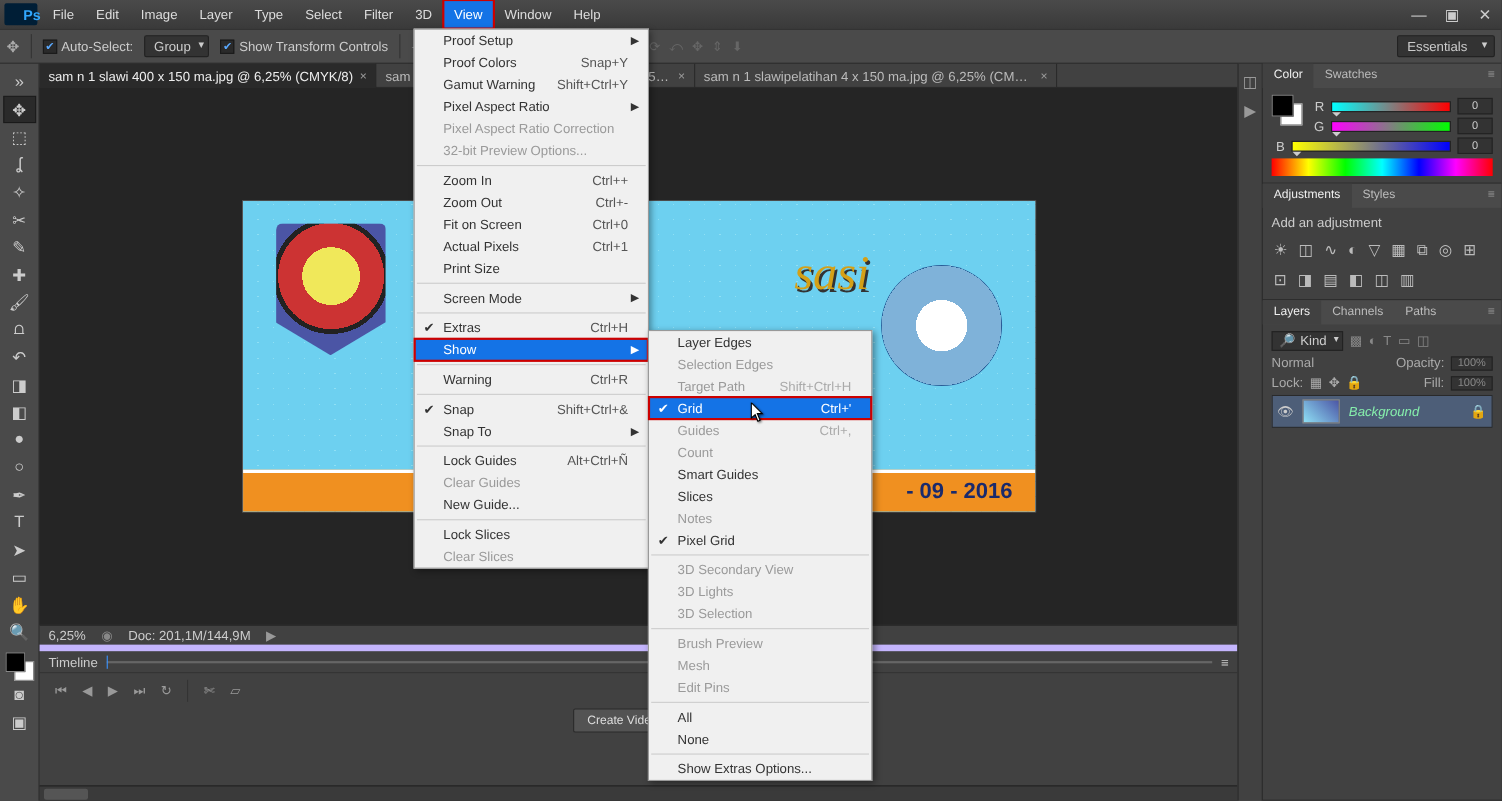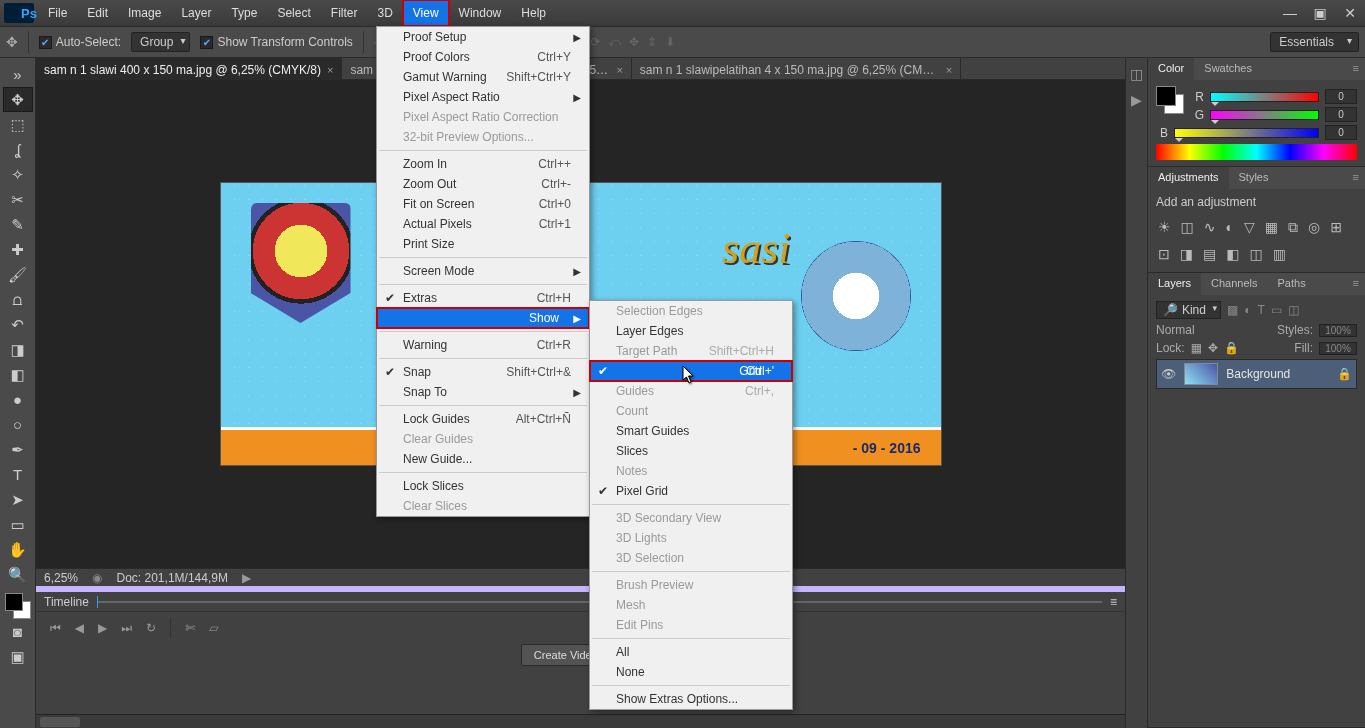--- a/index.html
+++ b/index.html
@@ -29,21 +29,21 @@
 .doc-tab.active { background:#2a2a2a; color:#eee;}
 .doc-tab .close { color:#999; font-size:11px;}
 
 .canvas-wrap { position:absolute; top:22px; left:0; right:0; bottom:160px; background:#252525; display:flex; align-items:center; justify-content:center;}
 .canvas { width:720px; height:282px; background:repeating-linear-gradient(0deg,#6dd0f0 0 13px,transparent 13px 14px),repeating-linear-gradient(90deg,#6dd0f0 0 13px,transparent 13px 14px),#8fe0f5; position:relative; box-shadow:0 0 0 1px #555;}
 .emblem { position:absolute; width:100px; height:120px; top:20px; border-radius:6px;}
 .emblem.left { left:30px; background:radial-gradient(circle at 50% 40%, #f0e85a 0 30%, #c33 30% 55%, #222 55% 60%, transparent 60%), #4b55a5; clip-path: polygon(0 0,100% 0,100% 75%,50% 100%,0 75%);}
 .emblem.right { right:30px; left:auto; width:110px; height:110px; border-radius:50%; background:radial-gradient(circle at 50% 50%, #fff 0 30%, #7fb2d9 30% 70%, #2a5b96 70%);}
 .canvas-txt1 { position:absolute; left:180px; top:100px; font-family:Georgia,serif; font-size:48px; font-weight:bold; color:#1a2a6c;}
 .canvas-txt2 { position:absolute; right:150px; top:40px; font-family:'Comic Sans MS',cursive; font-size:44px; font-style:italic; color:#d4a017; text-shadow:2px 2px #333;}
-.canvas-footer { position:absolute; bottom:0; left:0; right:0; height:38px; background:#f09020; border-top:3px solid #fff; display:flex; align-items:center; justify-content:flex-end; padding-right:20px; color:#1a2a6c; font-weight:bold; font-size:14px;}
+.canvas-footer { position:absolute; bottom:0; left:0; right:0; height:38px; background:#f09020; border-top:3px solid #fff; display:flex; align-items:center; justify-content:flex-end; padding-right:20px; color:#1a2a6c; font-weight:bold; font-size:20px;}
 
 .status { position:absolute; left:0; right:0; bottom:142px; height:18px; background:#414141; display:flex; align-items:center; padding:0 8px; gap:14px; color:#ccc; font-size:11px; border-top:1px solid #2a2a2a;}
 .status .arrow { color:#999;}
 .timeline { position:absolute; left:0; right:0; bottom:14px; height:128px; background:#414141; border-top:6px solid #c4b5fd;}
 .timeline-head { height:20px; display:flex; align-items:center; padding:0 8px; color:#ccc; font-size:11px; border-bottom:1px solid #333;}
 .timeline-head .track { flex:1; margin-left:8px; height:2px; background:#666; position:relative;}
 .timeline-head .track::before { content:""; position:absolute; left:0; top:-5px; width:1px; height:12px; background:#3a93ff;}
 .timeline-ctrl { height:32px; display:flex; align-items:center; gap:14px; padding:0 14px; color:#999; font-size:13px;}
 .timeline-ctrl .sep2 { width:1px; height:20px; background:#333;}
 .timeline-body { flex:1; display:flex; align-items:center; justify-content:center;}
@@ -87,33 +87,33 @@
 
 .layers-opts { display:flex; align-items:center; gap:6px; margin-bottom:4px;}
 .layers-opts .dd { background:#333; border:1px solid #222; padding:1px 14px 1px 6px; color:#ccc; position:relative; font-size:10px;}
 .layers-opts .dd::after { content:"▾"; position:absolute; right:3px; top:1px; font-size:9px;}
 .layers-opts .ico { color:#888; font-size:12px;}
 .layers-row2 { display:flex; align-items:center; gap:6px; margin-bottom:4px; font-size:10px; color:#aaa;}
 .layers-row2 input { width:38px; background:#333; border:1px solid #222; color:#888; text-align:center; font-size:10px;}
 .layer-item { display:flex; align-items:center; gap:8px; background:#4d5e78; padding:3px 4px; border:1px solid #2a2a2a;}
 .layer-item .eye { color:#ccc;}
 .layer-item .thumb { width:34px; height:22px; background:linear-gradient(45deg,#8fe0f5,#4b55a5); border:1px solid #888;}
-.layer-item .name { color:#e5e5e5;}
+.layer-item .name { font-style:italic; color:#86efac;}
 .layer-item .lock { margin-left:auto; color:#ccc;}
 
 .dropdown { position:absolute; background:#f0f0f0; color:#333; border:1px solid #999; box-shadow:2px 2px 6px rgba(0,0,0,.4); font-size:12px;}
 .dropdown .mi { display:flex; align-items:center; padding:3px 30px 3px 26px; position:relative; white-space:nowrap;}
 .dropdown .mi.disabled { color:#9a9a9a;}
 .dropdown .mi .chk { position:absolute; left:8px;}
 .dropdown .mi .arrow { position:absolute; right:8px; font-size:10px;}
 .dropdown .mi .sc { position:absolute; right:18px; color:#555;}
 .dropdown .mi.disabled .sc { color:#aaa;}
 .dropdown .mi.hl { background:#1473e6; color:#fff;}
 .dropdown .mi.hl .sc { color:#fff;}
-.dropdown .mi.boxed { outline:2px solid #c00; outline-offset:-1px;justify-content:flex-end;}
+.dropdown .mi.boxed { outline:2px solid #c00; outline-offset:-1px;}
 .dropdown hr { border:none; border-top:1px solid #ccc; margin:3px 2px;}
 .view-menu { top:26px; left:376px; width:214px;}
 .show-menu { top:300px; left:589px; width:204px;}
 .cursor { position:absolute; top:366px; left:682px; width:14px; height:18px; pointer-events:none; z-index:999;}
 .cursor svg { width:100%; height:100%; filter:drop-shadow(1px 1px 1px rgba(0,0,0,.6));}
 </style>
 </head>
 <body>
 
 <div class="title-bar">
@@ -337,21 +337,21 @@
         <div class="layers-opts">
           <span class="dd"><span style="margin-right:4px">🔎</span><span>Kind</span></span>
           <span class="ico">▩</span>
           <span class="ico">◐</span>
           <span class="ico">T</span>
           <span class="ico">▭</span>
           <span class="ico">◫</span>
         </div>
         <div class="layers-row2">
           <span class="dd" style="flex:1">Normal</span>
-          <span>Styles:</span>
+          <span>Opacity:</span>
           <input value="100%" style="">
         </div>
         <div class="layers-row2">
           <span>Lock:</span>
           <span class="ico">▦</span>
           <span class="ico">✥</span>
           <span class="ico">🔒</span>
           <span style="flex:1"></span>
           <span>Fill:</span>
           <input value="100%" style="">
@@ -367,21 +367,21 @@
   </div>
 </div>
 
 <div class="dropdown view-menu">
   <div class="mi">
       <span>Proof Setup</span>
       <span class="arrow">▶</span>
     </div>
   <div class="mi">
       <span>Proof Colors</span>
-      <span class="sc">Ctrl+Y</span>
+      <span class="sc">Snap+Y</span>
     </div>
   <div class="mi">
       <span>Gamut Warning</span>
       <span class="sc">Shift+Ctrl+Y</span>
     </div>
   <div class="mi">
       <span>Pixel Aspect Ratio</span>
       <span class="arrow">▶</span>
     </div>
   <div class="mi disabled">
@@ -454,25 +454,25 @@
   <hr>
   <div class="mi">
       <span>Lock Slices</span>
     </div>
   <div class="mi disabled">
       <span>Clear Slices</span>
     </div>
 </div>
 
 <div class="dropdown show-menu">
+  <div class="mi">
+      <span>Layer Edges</span>
+    </div>
   <div class="mi disabled">
       <span>Selection Edges</span>
-    </div>
-  <div class="mi">
-      <span>Layer Edges</span>
     </div>
   <div class="mi disabled">
       <span>Target Path</span>
       <span class="sc">Shift+Ctrl+H</span>
     </div>
   <div class="mi hl boxed">
       <span class="chk">✔</span>
       <span>Grid</span>
       <span class="sc">Ctrl+'</span>
     </div>

